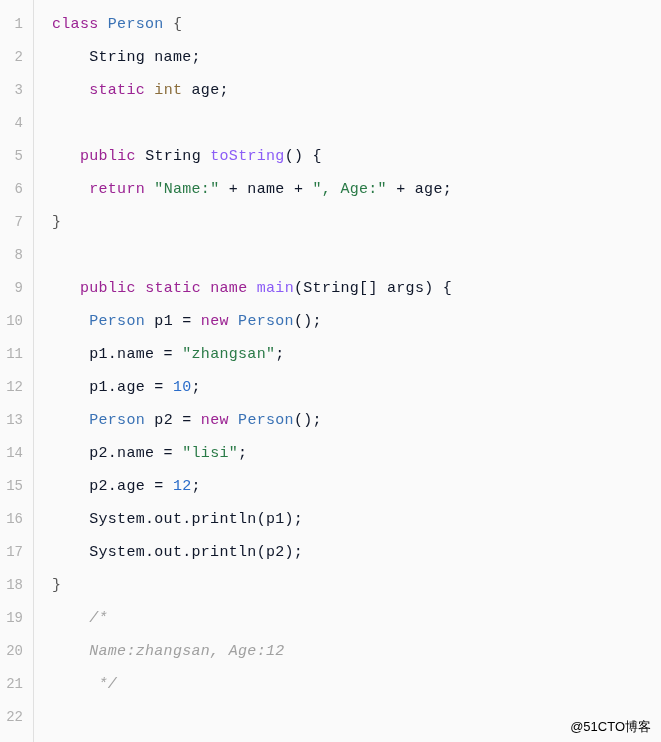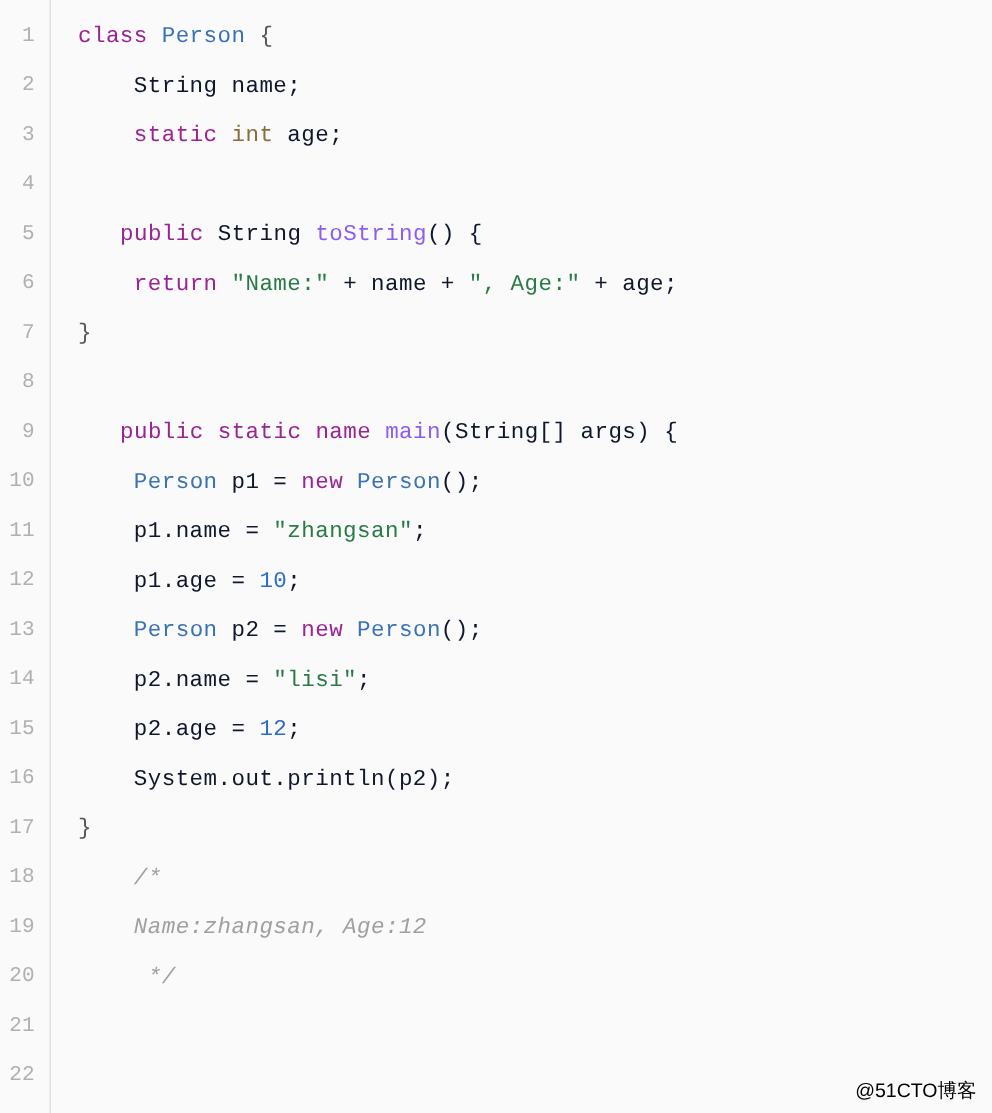--- a/index.html
+++ b/index.html
@@ -99,20 +99,21 @@
       <div class="line"><span class="plain">    </span><span class="kw-decl">return </span><span class="string">"Name:"</span><span class="plain"> + name + </span><span class="string">", Age:"</span><span class="plain"> + age;</span></div>
       <div class="line"><span class="punct">}</span></div>
       <div class="line"><span class="plain"></span></div>
       <div class="line"><span class="kw-mod">public </span><span class="kw-decl">static </span><span class="kw-decl">name </span><span class="method-name">main</span><span class="plain">(String[] args) {</span></div>
       <div class="line"><span class="plain">    </span><span class="type-name">Person </span><span class="plain">p1 = </span><span class="kw-decl">new </span><span class="type-name">Person</span><span class="plain">();</span></div>
       <div class="line"><span class="plain">    p1.name = </span><span class="string">"zhangsan"</span><span class="plain">;</span></div>
       <div class="line"><span class="plain">    p1.age = </span><span class="number">10</span><span class="plain">;</span></div>
       <div class="line"><span class="plain">    </span><span class="type-name">Person </span><span class="plain">p2 = </span><span class="kw-decl">new </span><span class="type-name">Person</span><span class="plain">();</span></div>
       <div class="line"><span class="plain">    p2.name = </span><span class="string">"lisi"</span><span class="plain">;</span></div>
       <div class="line"><span class="plain">    p2.age = </span><span class="number">12</span><span class="plain">;</span></div>
+      <div class="line"><span class="plain">    System.out.println(p1);</span></div>
       <div class="line"><span class="plain">    System.out.println(p2);</span></div>
       <div class="line"><span class="punct">}</span></div>
       <div class="line"><span class="comment">    /*</span></div>
       <div class="line"><span class="comment">    Name:zhangsan, Age:12</span></div>
       <div class="line"><span class="comment">     */</span></div>
     </div>
 </div>
 <div class="watermark">@51CTO博客</div>
 
 </body></html>

